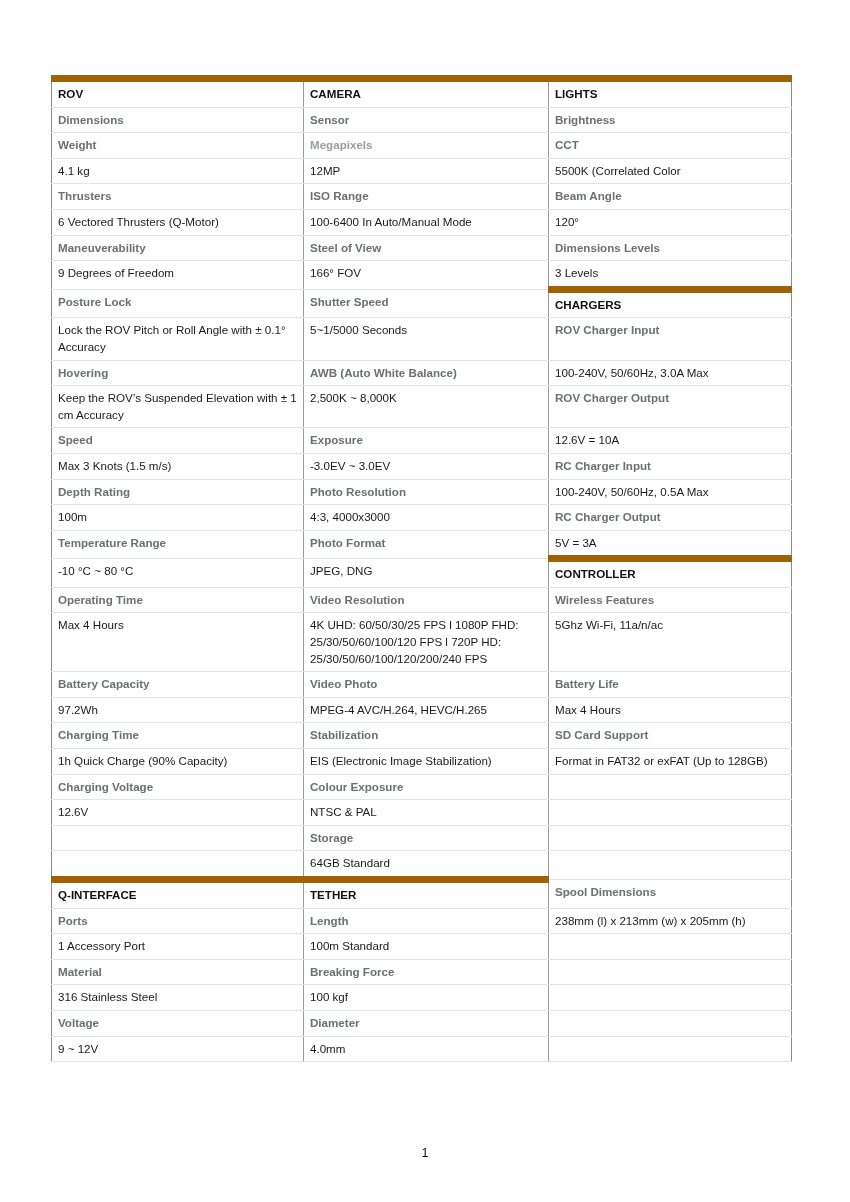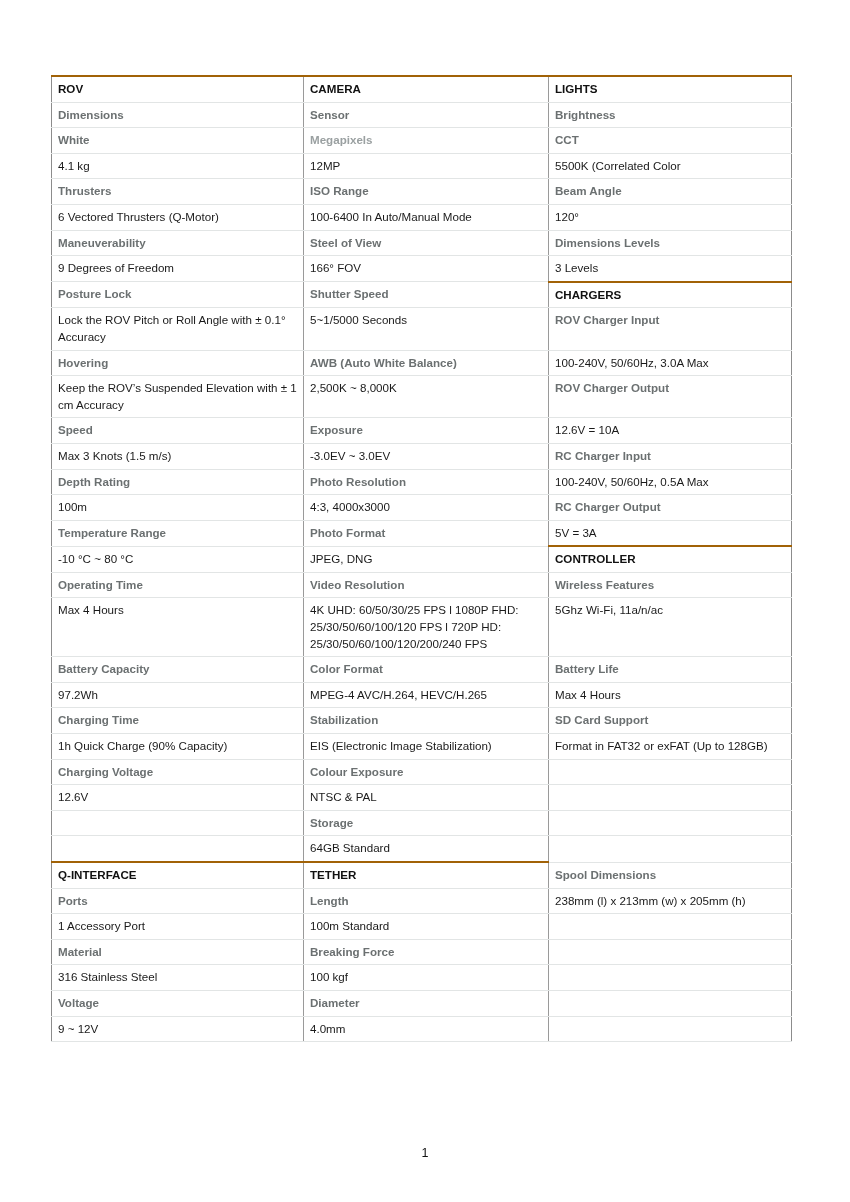--- a/index.html
+++ b/index.html
@@ -63,21 +63,21 @@
   td.section {
     font-weight: bold;
     color: #111111;
   }
   
   td.value {
     font-weight: normal;
     color: #1a1a1a;
   }
   
-  tr.sectiontop > td { border-top: 2px solid #a16207; }
+  tr.sectiontop > td { border-top: 7px solid #a16207; }
   tr.sectiontop > td.nrule { border-top: 1px solid #e2e5e5; }
 
   td.empty { color: transparent; }
 
   #pagenum {
     position: absolute;
     left: 0;
     top: 1146px;
     width: 850px;
     text-align: center;
@@ -101,21 +101,21 @@
           <td class="section">ROV</td>
           <td class="section">CAMERA</td>
           <td class="section">LIGHTS</td>
         </tr>
         <tr>
           <td class="shade label">Dimensions</td>
           <td class="shade label">Sensor</td>
           <td class="shade label">Brightness</td>
         </tr>
         <tr>
-          <td class="shade label">White</td>
+          <td class="shade label">Weight</td>
           <td class="shade label-faint">Megapixels</td>
           <td class="shade label">CCT</td>
         </tr>
         <tr>
           <td class="value">4.1 kg</td>
           <td class="value">12MP</td>
           <td class="value">5500K (Correlated Color</td>
         </tr>
         <tr>
           <td class="shade label">Thrusters</td>
@@ -192,21 +192,21 @@
           <td class="shade label">Video Resolution</td>
           <td class="shade label">Wireless Features</td>
         </tr>
         <tr>
           <td class="value">Max 4 Hours</td>
           <td class="value">4K UHD: 60/50/30/25 FPS l 1080P FHD: 25/30/50/60/100/120 FPS l 720P HD: 25/30/50/60/100/120/200/240 FPS</td>
           <td class="value">5Ghz Wi-Fi, 11a/n/ac</td>
         </tr>
         <tr>
           <td class="shade label">Battery Capacity</td>
-          <td class="shade label">Color Format</td>
+          <td class="shade label">Video Photo</td>
           <td class="shade label">Battery Life</td>
         </tr>
         <tr>
           <td class="value">97.2Wh</td>
           <td class="value">MPEG-4 AVC/H.264, HEVC/H.265</td>
           <td class="value">Max 4 Hours</td>
         </tr>
         <tr>
           <td class="shade label">Charging Time</td>
           <td class="shade label">Stabilization</td>

